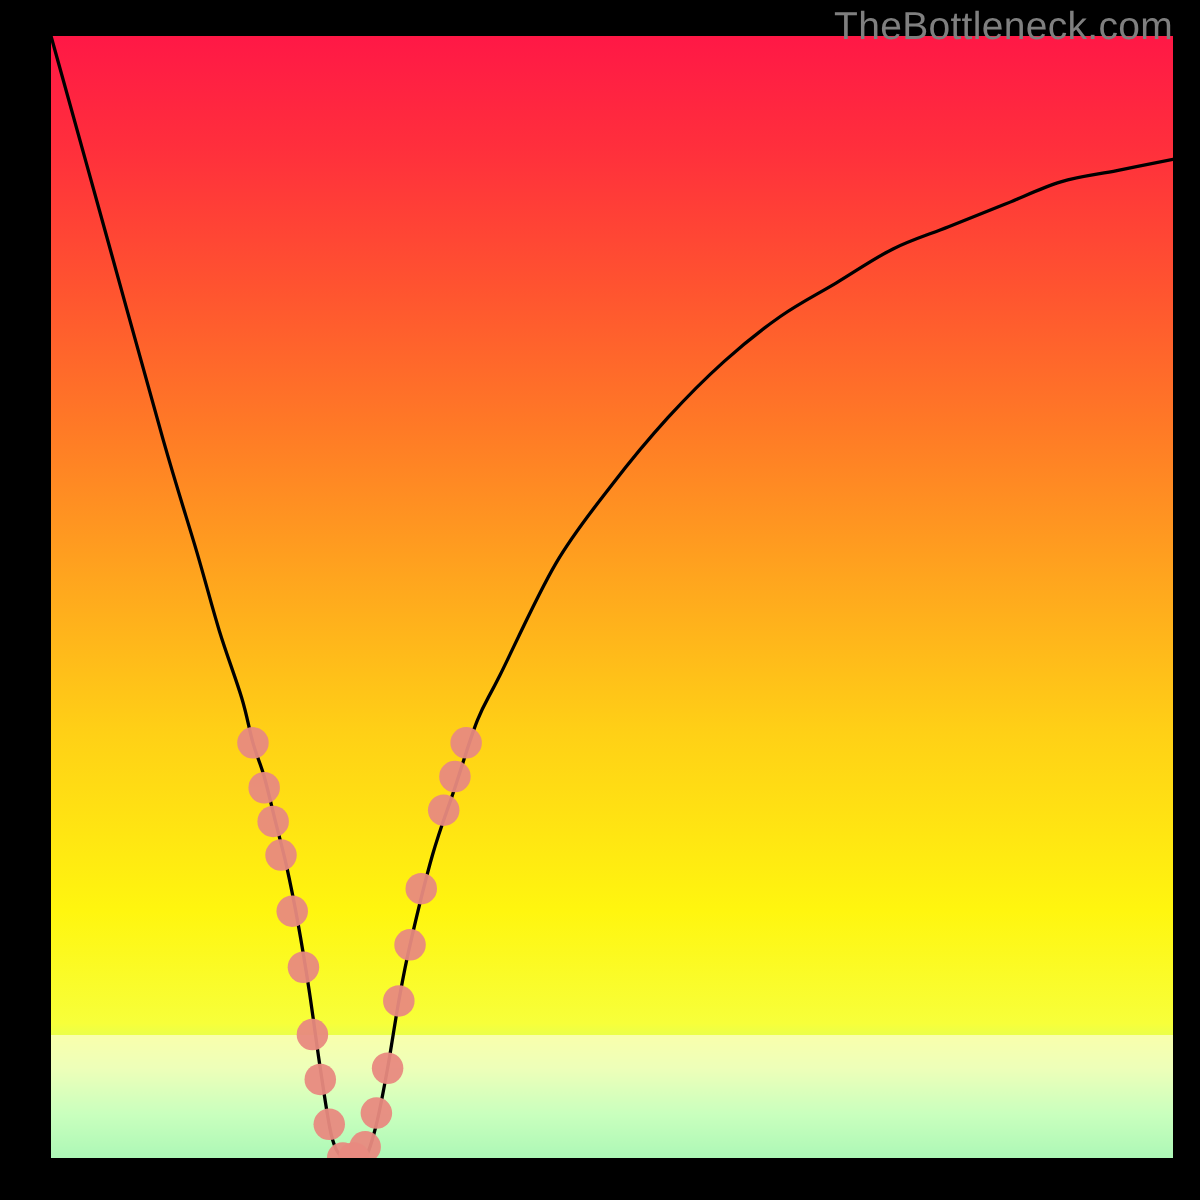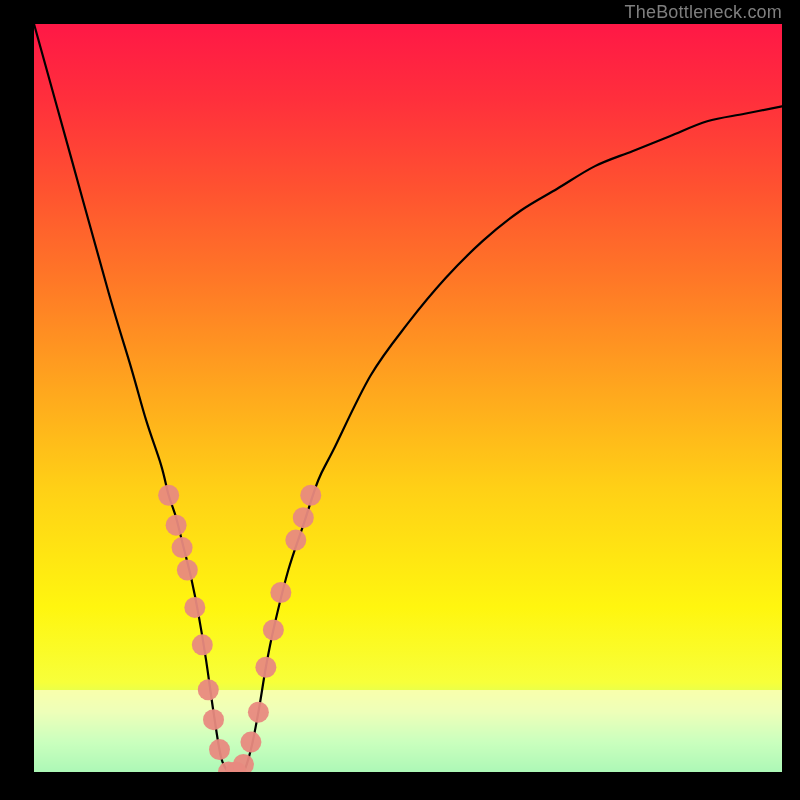--- a/index.html
+++ b/index.html
@@ -42,21 +42,21 @@
     position: absolute;
     left: 0;
     width: 100%;
     background: rgba(255,255,220,0.68);
   }
   .watermark {
     position: absolute;
     right: 18px;
     top: 2px;
     color: #7f7f7f;
-    font-size: 18px;
+    font-size: 26px;
     letter-spacing: 0.2px;
     font-weight: 500;
   }
   svg.curve-layer {
     position: absolute;
     left: 0;
     top: 0;
     width: 748px;
     height: 748px;
   }

